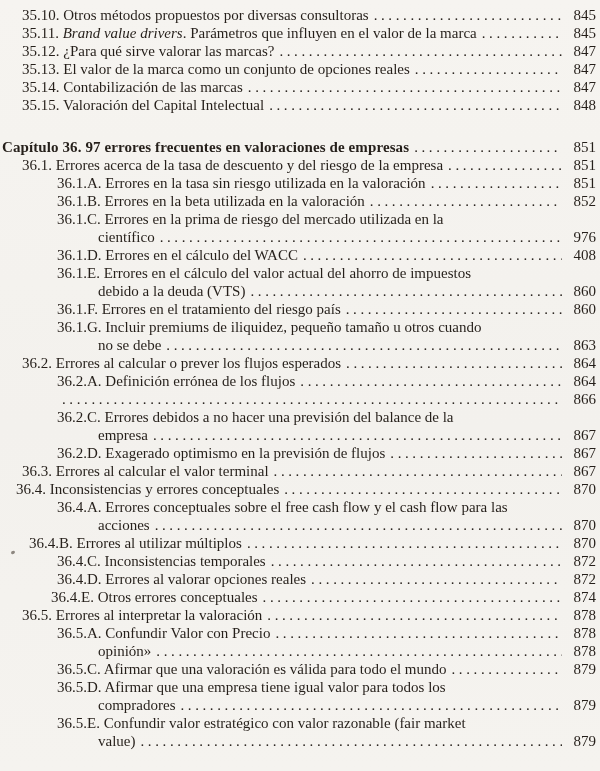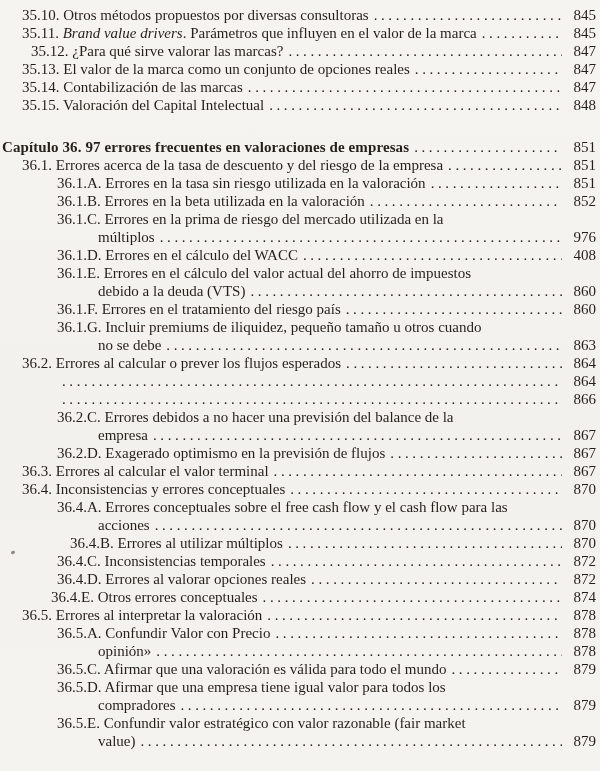--- a/index.html
+++ b/index.html
@@ -70,21 +70,21 @@
       <div class="row" style="padding-left: 22px;">
     <span class="txt"><span>35.10. Otros métodos propuestos por diversas consultoras</span></span>
     <span class="leader"></span>
     <span class="pg">845</span>
   </div>
       <div class="row" style="padding-left: 22px;">
     <span class="txt"><span>35.11. </span><span class="it">Brand value drivers</span><span>. Parámetros que influyen en el valor de la marca</span></span>
     <span class="leader"></span>
     <span class="pg">845</span>
   </div>
-      <div class="row" style="padding-left: 31px;">
+      <div class="row" style="padding-left: 22px;">
     <span class="txt"><span>35.12. ¿Para qué sirve valorar las marcas?</span></span>
     <span class="leader"></span>
     <span class="pg">847</span>
   </div>
       <div class="row" style="padding-left: 22px;">
     <span class="txt"><span>35.13. El valor de la marca como un conjunto de opciones reales</span></span>
     <span class="leader"></span>
     <span class="pg">847</span>
   </div>
       <div class="row" style="padding-left: 22px;">
@@ -115,21 +115,21 @@
       <div class="row" style="padding-left: 57px;">
     <span class="txt"><span>36.1.B. Errores en la beta utilizada en la valoración</span></span>
     <span class="leader"></span>
     <span class="pg">852</span>
   </div>
       <div class="row" style="padding-left: 57px;">
     <span class="txt"><span>36.1.C. Errores en la prima de riesgo del mercado utilizada en la</span></span>
 
   </div>
       <div class="row" style="padding-left: 98px;">
-    <span class="txt"><span>múltiplos</span></span>
+    <span class="txt"><span>científico</span></span>
     <span class="leader"></span>
     <span class="pg">976</span>
   </div>
       <div class="row" style="padding-left: 57px;">
     <span class="txt"><span>36.1.D. Errores en el cálculo del WACC</span></span>
     <span class="leader"></span>
     <span class="pg">408</span>
   </div>
       <div class="row" style="padding-left: 57px;">
     <span class="txt"><span>36.1.E. Errores en el cálculo del valor actual del ahorro de impuestos</span></span>
@@ -153,20 +153,21 @@
     <span class="txt"><span>no se debe</span></span>
     <span class="leader"></span>
     <span class="pg">863</span>
   </div>
       <div class="row" style="padding-left: 22px;">
     <span class="txt"><span>36.2. Errores al calcular o prever los flujos esperados</span></span>
     <span class="leader"></span>
     <span class="pg">864</span>
   </div>
       <div class="row" style="padding-left: 57px;">
+    <span class="txt"><span>36.2.A. Definición errónea de los flujos</span></span>
     <span class="leader"></span>
     <span class="pg">864</span>
   </div>
       <div class="row" style="padding-left: 57px;">
     <span class="leader"></span>
     <span class="pg">866</span>
   </div>
       <div class="row" style="padding-left: 57px;">
     <span class="txt"><span>36.2.C. Errores debidos a no hacer una previsión del balance de la</span></span>
 
@@ -179,35 +180,35 @@
       <div class="row" style="padding-left: 57px;">
     <span class="txt"><span>36.2.D. Exagerado optimismo en la previsión de flujos</span></span>
     <span class="leader"></span>
     <span class="pg">867</span>
   </div>
       <div class="row" style="padding-left: 22px;">
     <span class="txt"><span>36.3. Errores al calcular el valor terminal</span></span>
     <span class="leader"></span>
     <span class="pg">867</span>
   </div>
-      <div class="row" style="padding-left: 22px;">
+      <div class="row" style=" margin-left: 16px;">
     <span class="txt"><span>36.4. Inconsistencias y errores conceptuales</span></span>
     <span class="leader"></span>
     <span class="pg">870</span>
   </div>
       <div class="row" style="padding-left: 57px;">
     <span class="txt"><span>36.4.A. Errores conceptuales sobre el free cash flow y el cash flow para las</span></span>
 
   </div>
       <div class="row" style="padding-left: 98px;">
     <span class="txt"><span>acciones</span></span>
     <span class="leader"></span>
     <span class="pg">870</span>
   </div>
-      <div class="row" style="padding-left: 70px;">
+      <div class="row" style="padding-left: 29px;">
     <span class="txt"><span>36.4.B. Errores al utilizar múltiplos</span></span>
     <span class="leader"></span>
     <span class="pg">870</span>
   </div>
       <div class="row" style="padding-left: 57px;">
     <span class="txt"><span>36.4.C. Inconsistencias temporales</span></span>
     <span class="leader"></span>
     <span class="pg">872</span>
   </div>
       <div class="row" style="padding-left: 57px; align-items: flex-end;">

